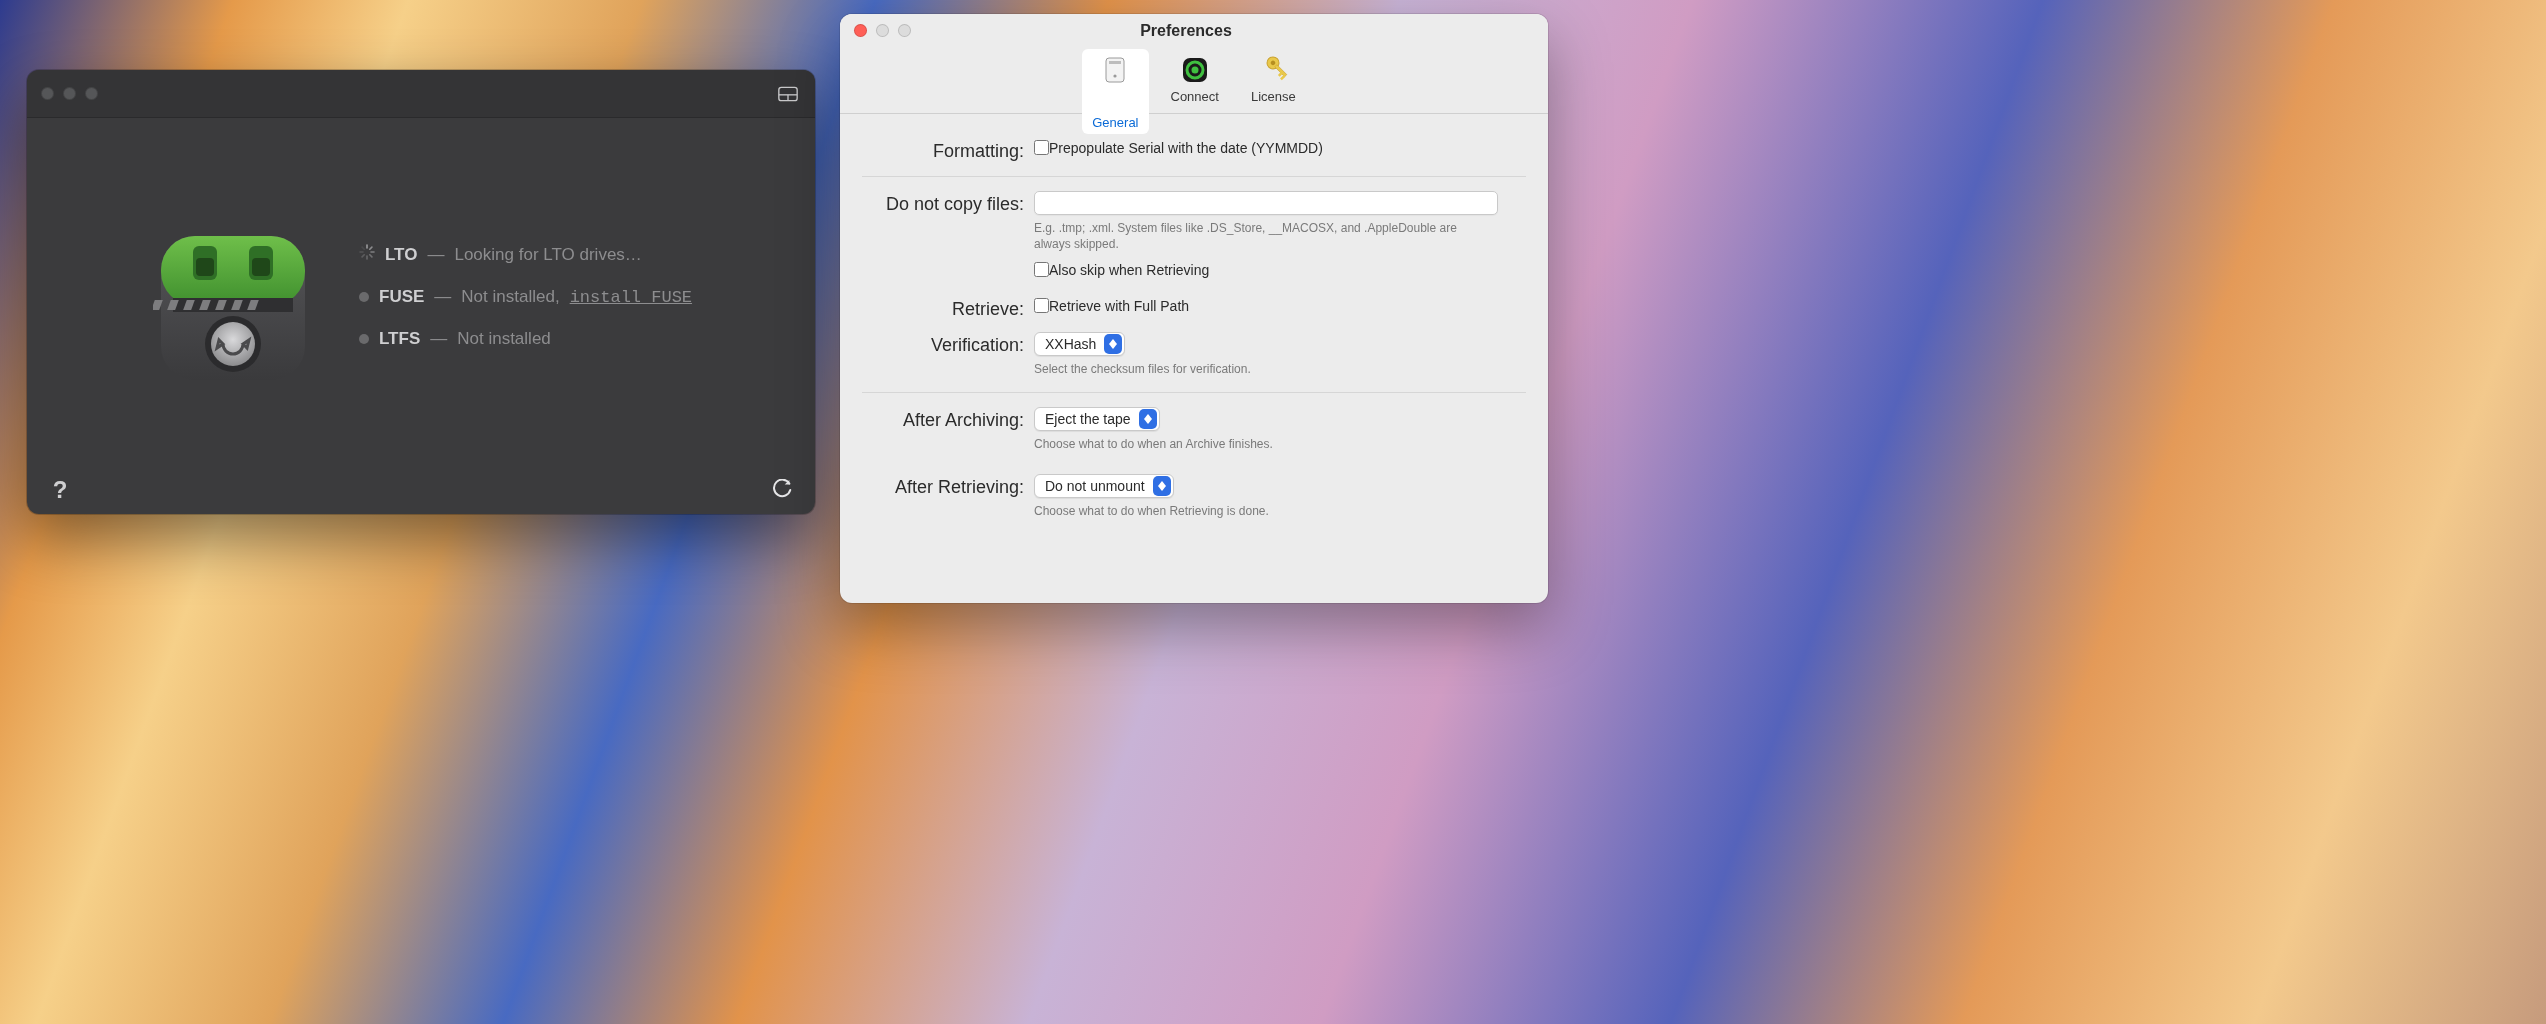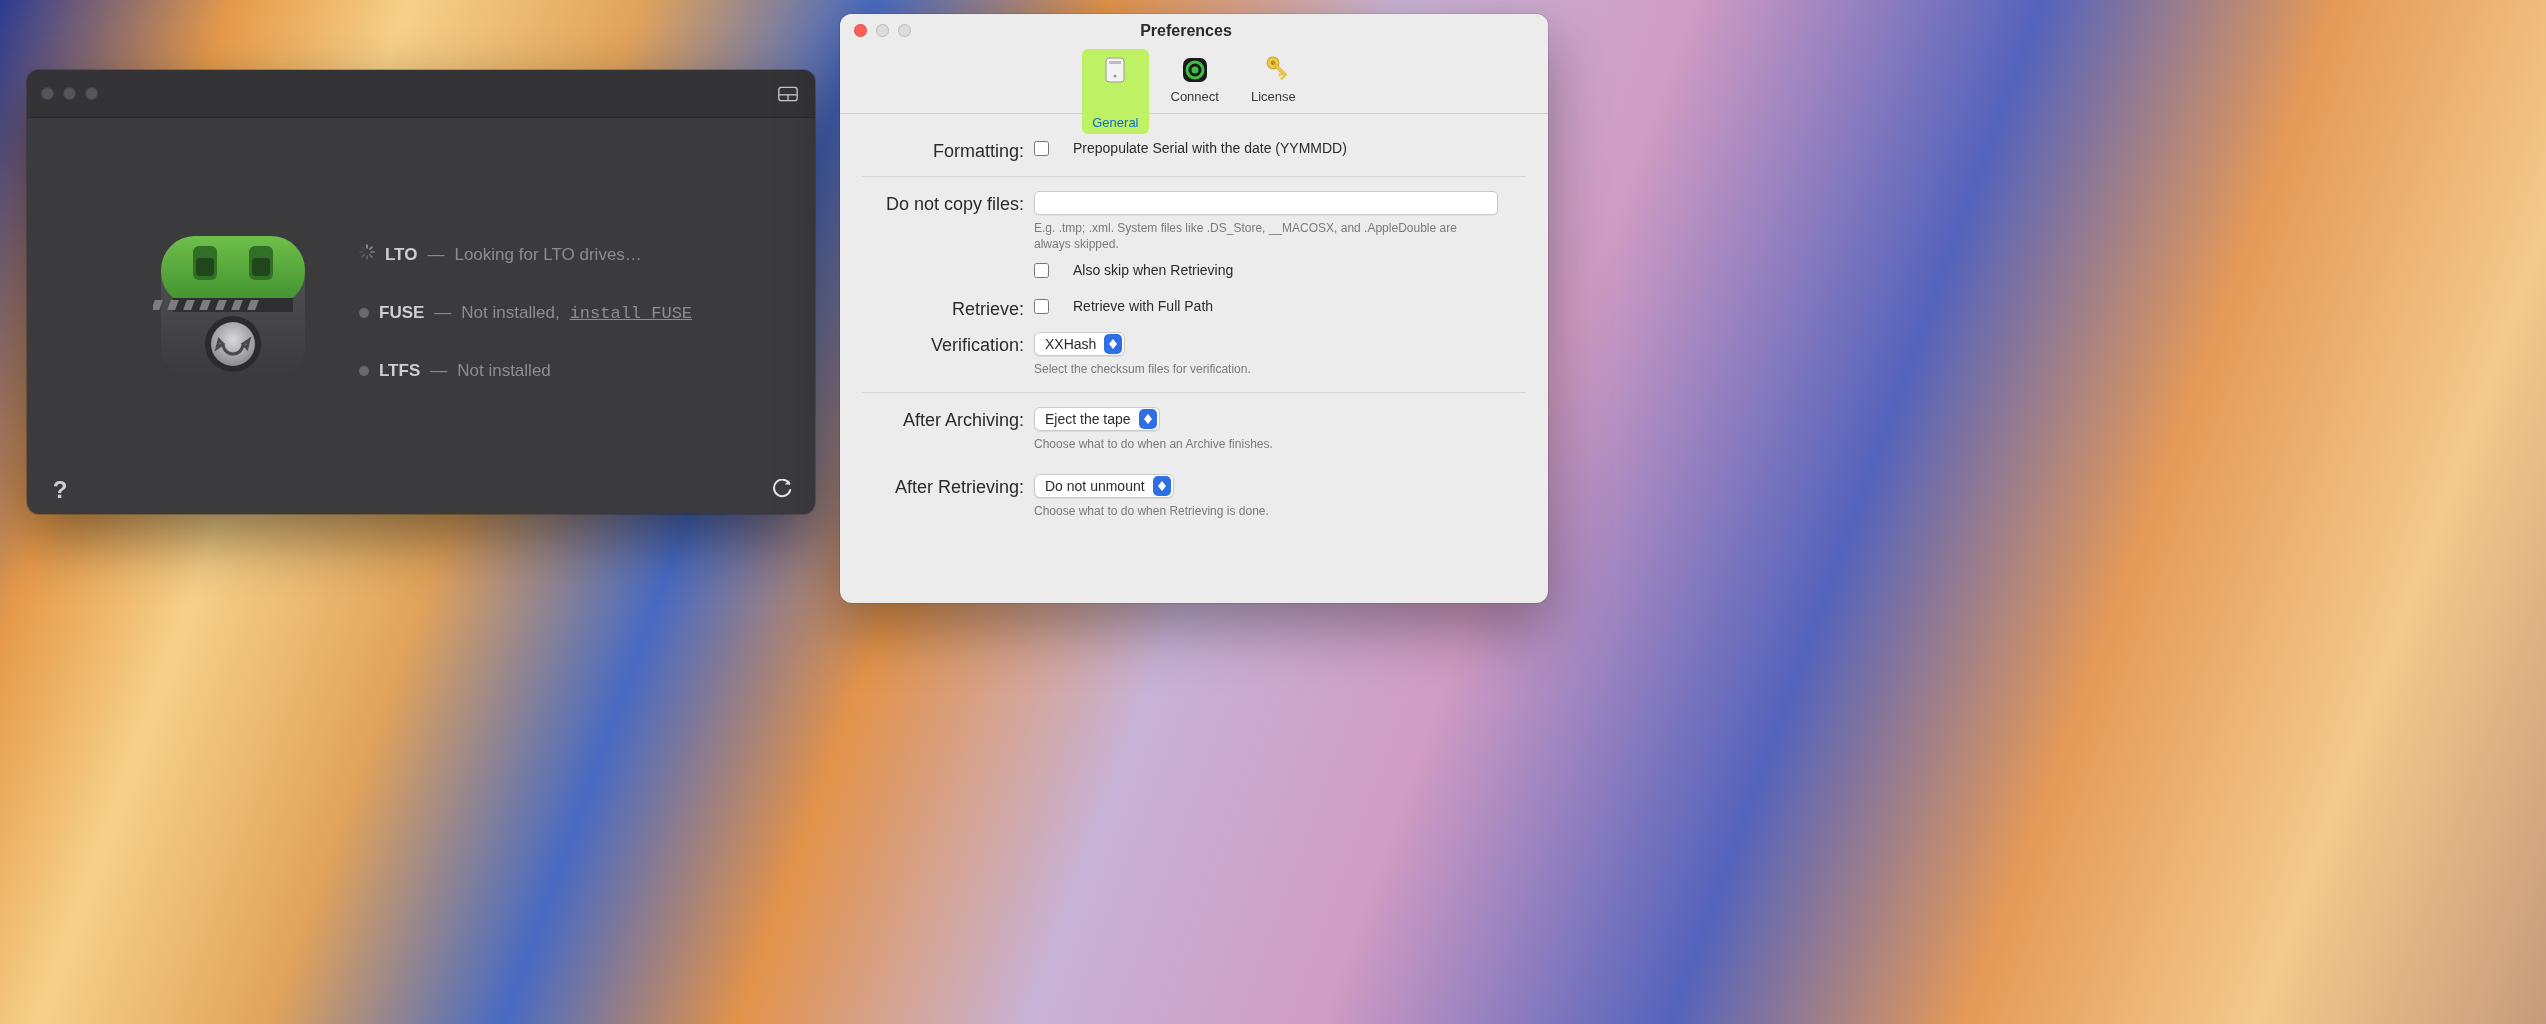--- a/index.html
+++ b/index.html
@@ -39,21 +39,21 @@
   }
   .layout-btn svg { width: 20px; height: 16px; }
 
   .main-body { flex:1; position: relative; }
   .app-icon {
     position: absolute; left: 126px; top: 110px;
     width: 160px; height: 160px;
   }
   .status-list {
     position: absolute; left: 332px; top: 126px;
-    display: flex; flex-direction: column; gap: 38px;
+    display: flex; flex-direction: column; gap: 22px;
     font-size: 17px;
   }
   .status-row { display: flex; align-items: center; gap: 10px; white-space: nowrap;}
   .spinner-icon { width:16px; height:16px; }
   .status-dot { width:10px; height:10px; border-radius:50%; background:#6a6a6c; display:inline-block;}
   .st-label { color:#cfcfd1; font-weight:600; }
   .st-dash { color:#8d8d8f; }
   .st-text { color:#8d8d8f; }
   .st-link { color:#8d8d8f; text-decoration: underline; cursor:pointer;font-family:Liberation Mono, monospace;}
   .main-footer {
@@ -97,30 +97,30 @@
     padding-top:2px;
     border-bottom:1px solid #cfcfcf;
     background:#ececec;
   }
   .tab {
     display:flex; flex-direction:column; align-items:center; gap:2px;
     padding:4px 10px 4px; border-radius:6px;
     font-size:13px; color:#3a3a3a; cursor:pointer;
     min-width:60px;
   }
-  .tab.selected { background:#bef264;gap:28px; }
+  .tab.selected { background:#ffffff;gap:28px; }
   .tab.selected .tab-label { color:#0a6ad6; }
   .tab-icon { width:34px; height:34px; display:flex; align-items:center; justify-content:center;}
   .tab-label { font-size:13px; }
 
   .prefs-body { flex:1; overflow:auto; padding: 18px 12px 20px 12px;}
   .field-row { display:flex; align-items:flex-start; padding:6px 10px;}
   .field-label { width:172px; text-align:right; padding-right:10px; font-size:18px; color:#2b2b2b; padding-top:3px;}
   .field-content { flex:1; font-size:14px; color:#2b2b2b; }
-  .field-content .checkbox-row { display:flex; align-items:flex-end; gap:24px; padding:2px 0 6px 0;}
+  .field-content .checkbox-row { display:flex; align-items:flex-start; gap:0; padding:2px 0 6px 0;}
   input[type=checkbox]{ width:15px; height:15px; accent-color:#0a6ad6;}
   .text-input {
     width:464px; height:24px; background:#fff; border:1px solid #c9c9c9;
     border-radius:5px; padding:0 6px; font-size:14px;
     box-shadow: 0 1px 1px rgba(0,0,0,0.04);
   }
   .helptext { font-size:12px; color:#7a7a7a; padding-top:5px; max-width:460px; line-height:1.35;}
   .select {
     display:inline-flex; align-items:center;
     height:24px; background:#fff; border:1px solid #c9c9c9; border-radius:6px;

